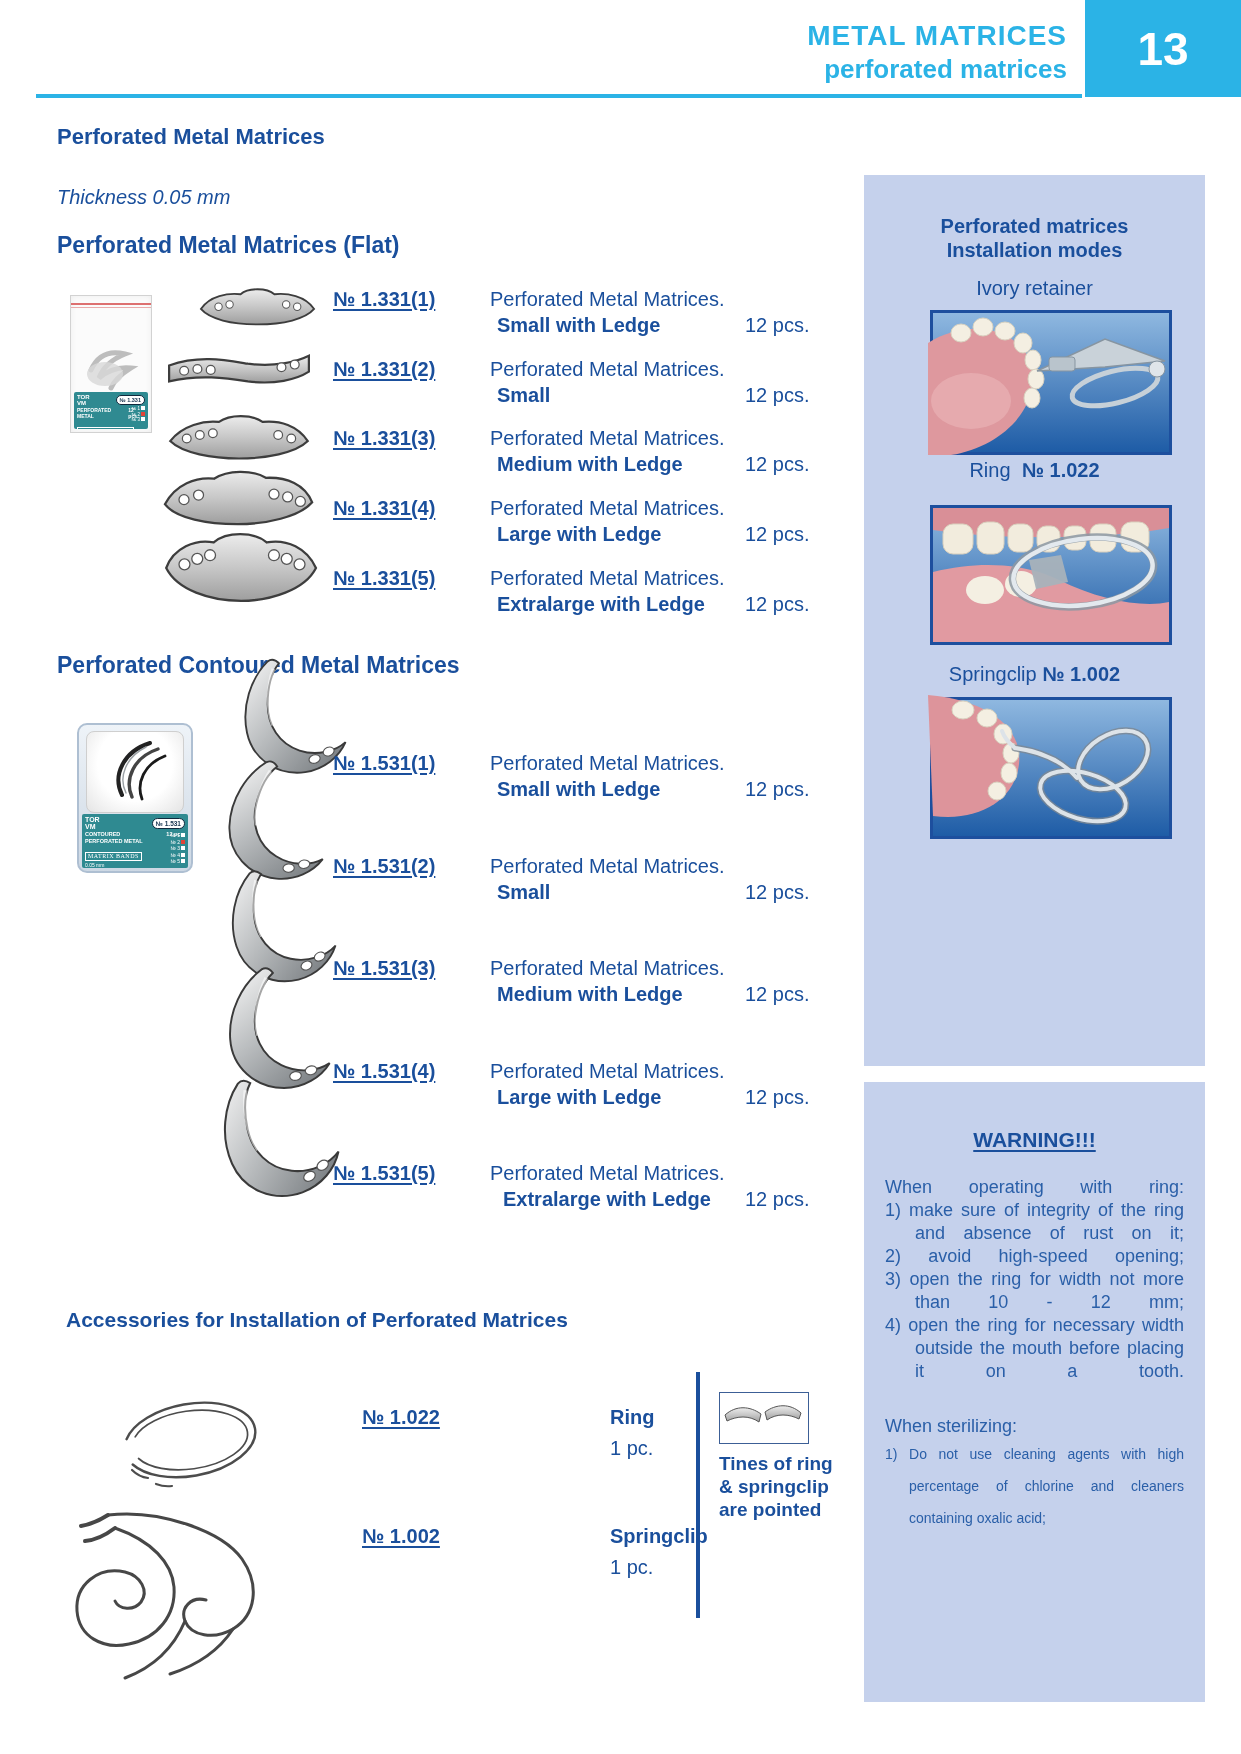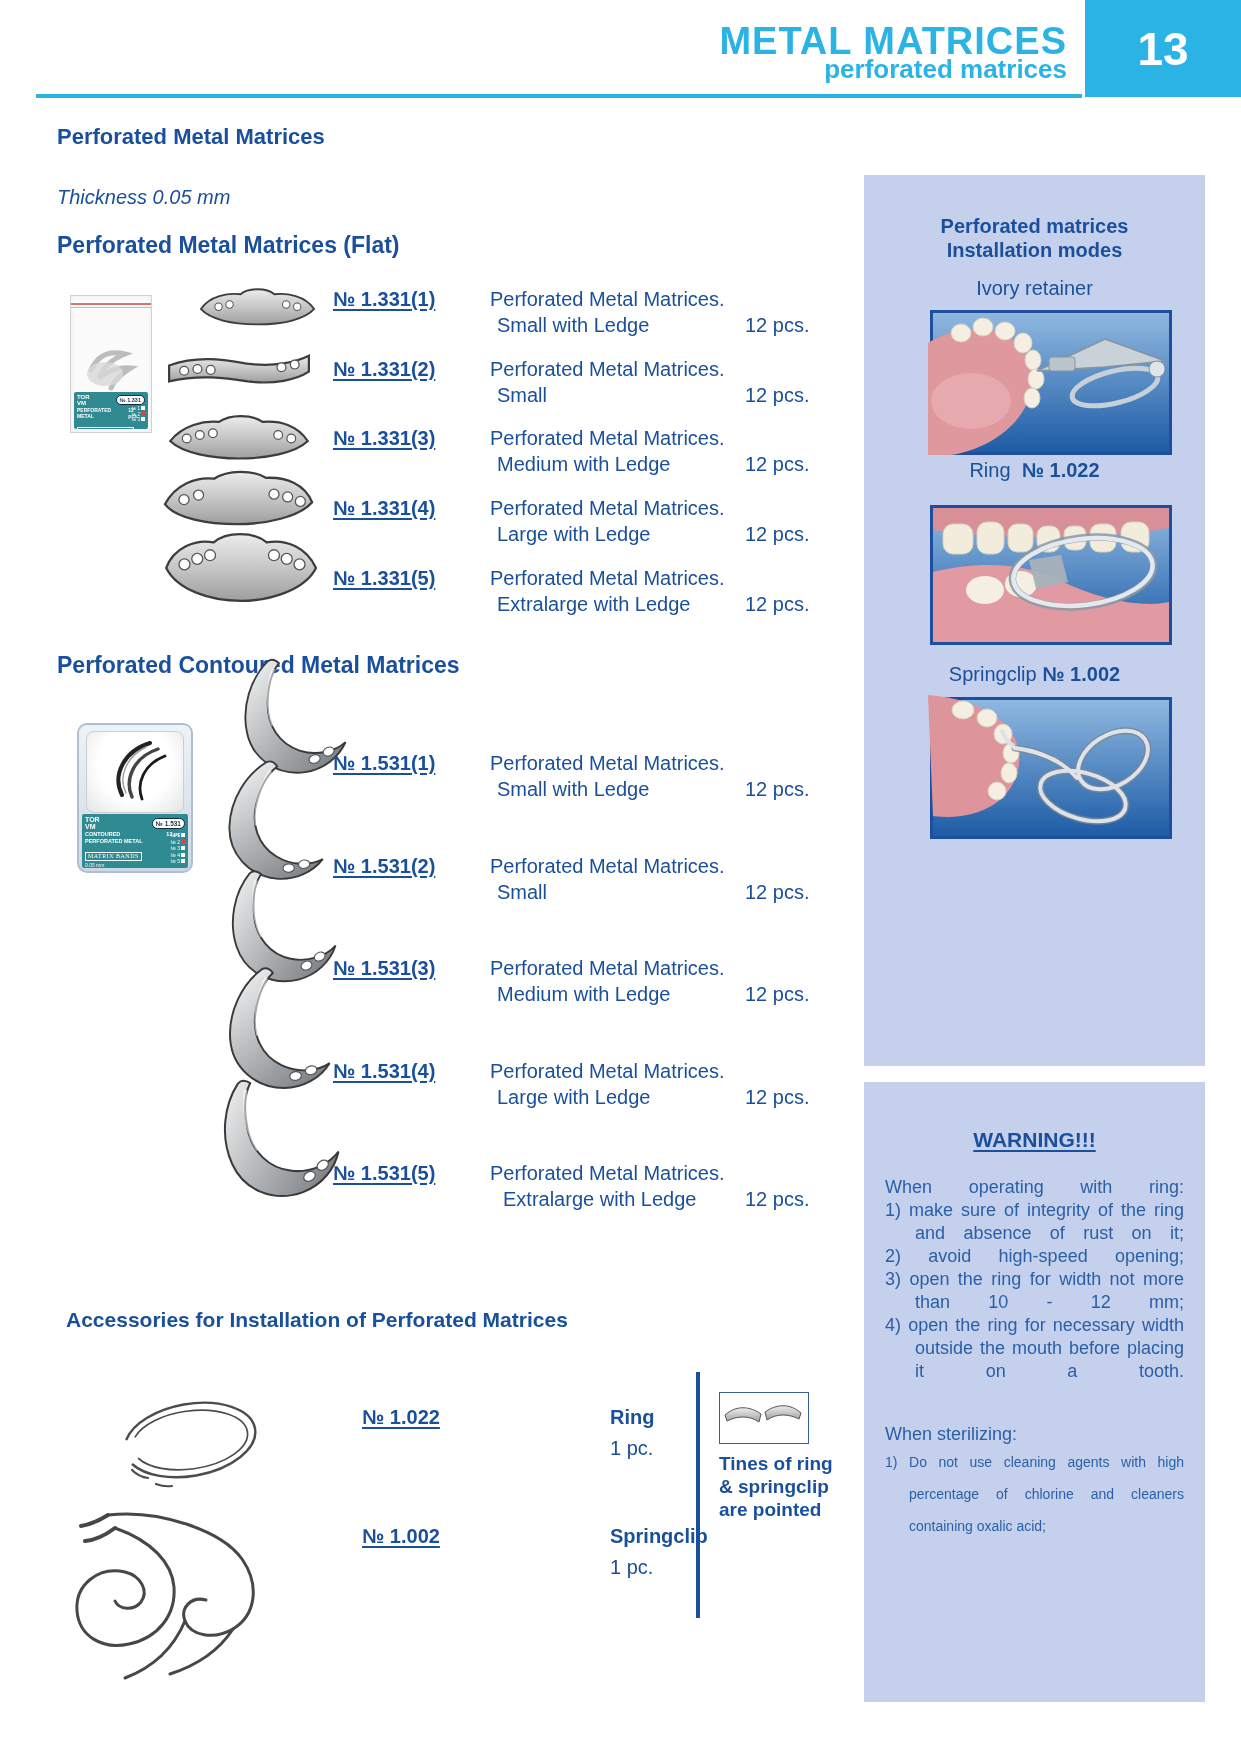--- a/index.html
+++ b/index.html
@@ -9,36 +9,36 @@
     --wblue:#2a5fa8;
     --cyan:#2bb3e6;
     --panel:#c5d1ec;
     --teal:#2f8a91;
   }
   .page{position:relative;width:1241px;height:1754px;background:#fff;overflow:hidden;
         font-family:"Liberation Sans",sans-serif;color:var(--blue)}
   .abs{position:absolute}
 
   
-  .hdr-title{position:absolute;top:20px;right:174px;font-size:38px;font-weight:700;color:var(--cyan);letter-spacing:1px;white-space:nowrap}
+  .hdr-title{position:absolute;top:20px;right:174px;font-size:28px;font-weight:700;color:var(--cyan);letter-spacing:1px;white-space:nowrap}
   .hdr-sub{position:absolute;top:54px;right:174px;font-size:26px;font-weight:700;color:var(--cyan);white-space:nowrap}
   .pagenum{position:absolute;left:1085px;top:0;width:156px;height:97px;background:var(--cyan);
            display:flex;align-items:center;justify-content:center;color:#fff;font-size:46px;font-weight:700}
   .hdr-rule{position:absolute;left:36px;top:94px;width:1046px;height:4px;background:var(--cyan)}
 
   
   .main-title{position:absolute;left:57px;top:124px;font-size:22px;font-weight:700}
   .thickness{position:absolute;left:57px;top:186px;font-size:20px;font-style:italic}
   .sec-h{position:absolute;font-weight:700;font-size:23px;white-space:nowrap}
 
   
   .prow{position:absolute;left:0;width:840px;height:60px}
   .pcode{position:absolute;left:333px;top:0;font-weight:700;font-size:20px;text-decoration:underline;text-underline-offset:3px;white-space:nowrap}
   .pname{position:absolute;left:490px;top:0;font-weight:400;font-size:20px;white-space:nowrap}
-  .pvar{position:absolute;left:497px;top:26px;font-weight:400;font-size:20px;white-space:nowrap}
+  .pvar{position:absolute;left:497px;top:26px;font-weight:700;font-size:20px;white-space:nowrap}
   .pqty{position:absolute;left:745px;top:26px;font-size:20px;white-space:nowrap}
 
   
   .acode{position:absolute;font-weight:700;font-size:20px;text-decoration:underline;text-underline-offset:3px;white-space:nowrap}
   .aname{position:absolute;font-weight:700;font-size:20px;white-space:nowrap}
   .aqty{position:absolute;font-size:20px;white-space:nowrap}
   .divider{position:absolute;left:696px;top:1372px;width:4px;height:246px;background:var(--blue)}
   .tinesbox{position:absolute;left:719px;top:1392px;width:90px;height:52px;background:#fff;border:1.5px solid #3c5f96}
   .tinesnote{position:absolute;left:719px;top:1452px;width:114px;font-weight:700;font-size:19px;line-height:23px}
 
@@ -48,21 +48,21 @@
   .ptitle{position:absolute;left:0;width:100%;text-align:center;font-weight:700;font-size:20px}
   .plabel{position:absolute;left:0;width:100%;text-align:center;font-size:20px}
   .plabel b{font-weight:700}
   .photo{position:absolute;left:66px;width:242px;border:3px solid #1d4f9e;background:#2a66ad}
   .photo svg{display:block}
 
   
   .warn{top:1082px;height:620px;padding:46px 21px 0;color:var(--wblue)}
   .wtitle{text-align:center;font-weight:700;font-size:21px;color:var(--blue);text-decoration:underline;text-underline-offset:3px;margin-bottom:24px}
   .wintro{font-size:18px;line-height:23px;text-align:justify;text-align-last:justify}
-  .wintro2{font-size:18px;line-height:23px;margin-top:40px}
+  .wintro2{font-size:18px;line-height:23px;margin-top:32px}
   .witem{font-size:18px;line-height:23px;text-align:justify;text-align-last:justify;padding-left:30px;text-indent:-30px}
   .witem2{font-size:14px;line-height:32px;text-align:justify;padding-left:24px;text-indent:-24px}
 
   
   .bag{position:absolute;left:70px;top:295px;width:82px;height:138px;background:#fbfbfb;border:1px solid #d2d2d2;box-shadow:inset 0 0 6px rgba(0,0,0,.06)}
   .bag-zip{position:absolute;left:0;top:7px;width:100%;height:2px;background:#dd7070}
   .bag-zip2{position:absolute;left:0;top:11px;width:100%;height:1px;background:#eaabab}
   .lbl{position:absolute;left:3px;right:3px;bottom:3px;background:var(--teal);color:#fff;border-radius:2px;padding:2px 3px;overflow:hidden}
   .bag .lbl{height:37px}
   .lbl-row1{display:flex;justify-content:space-between;align-items:center}

